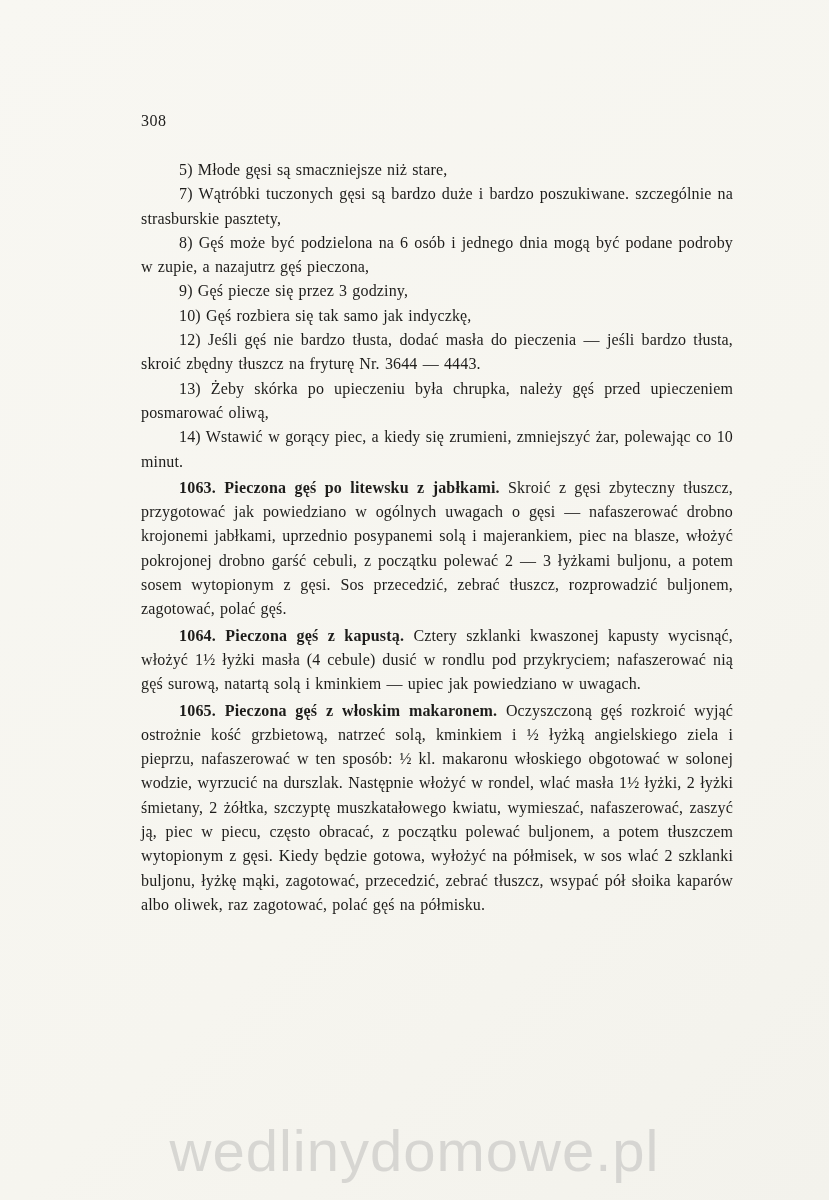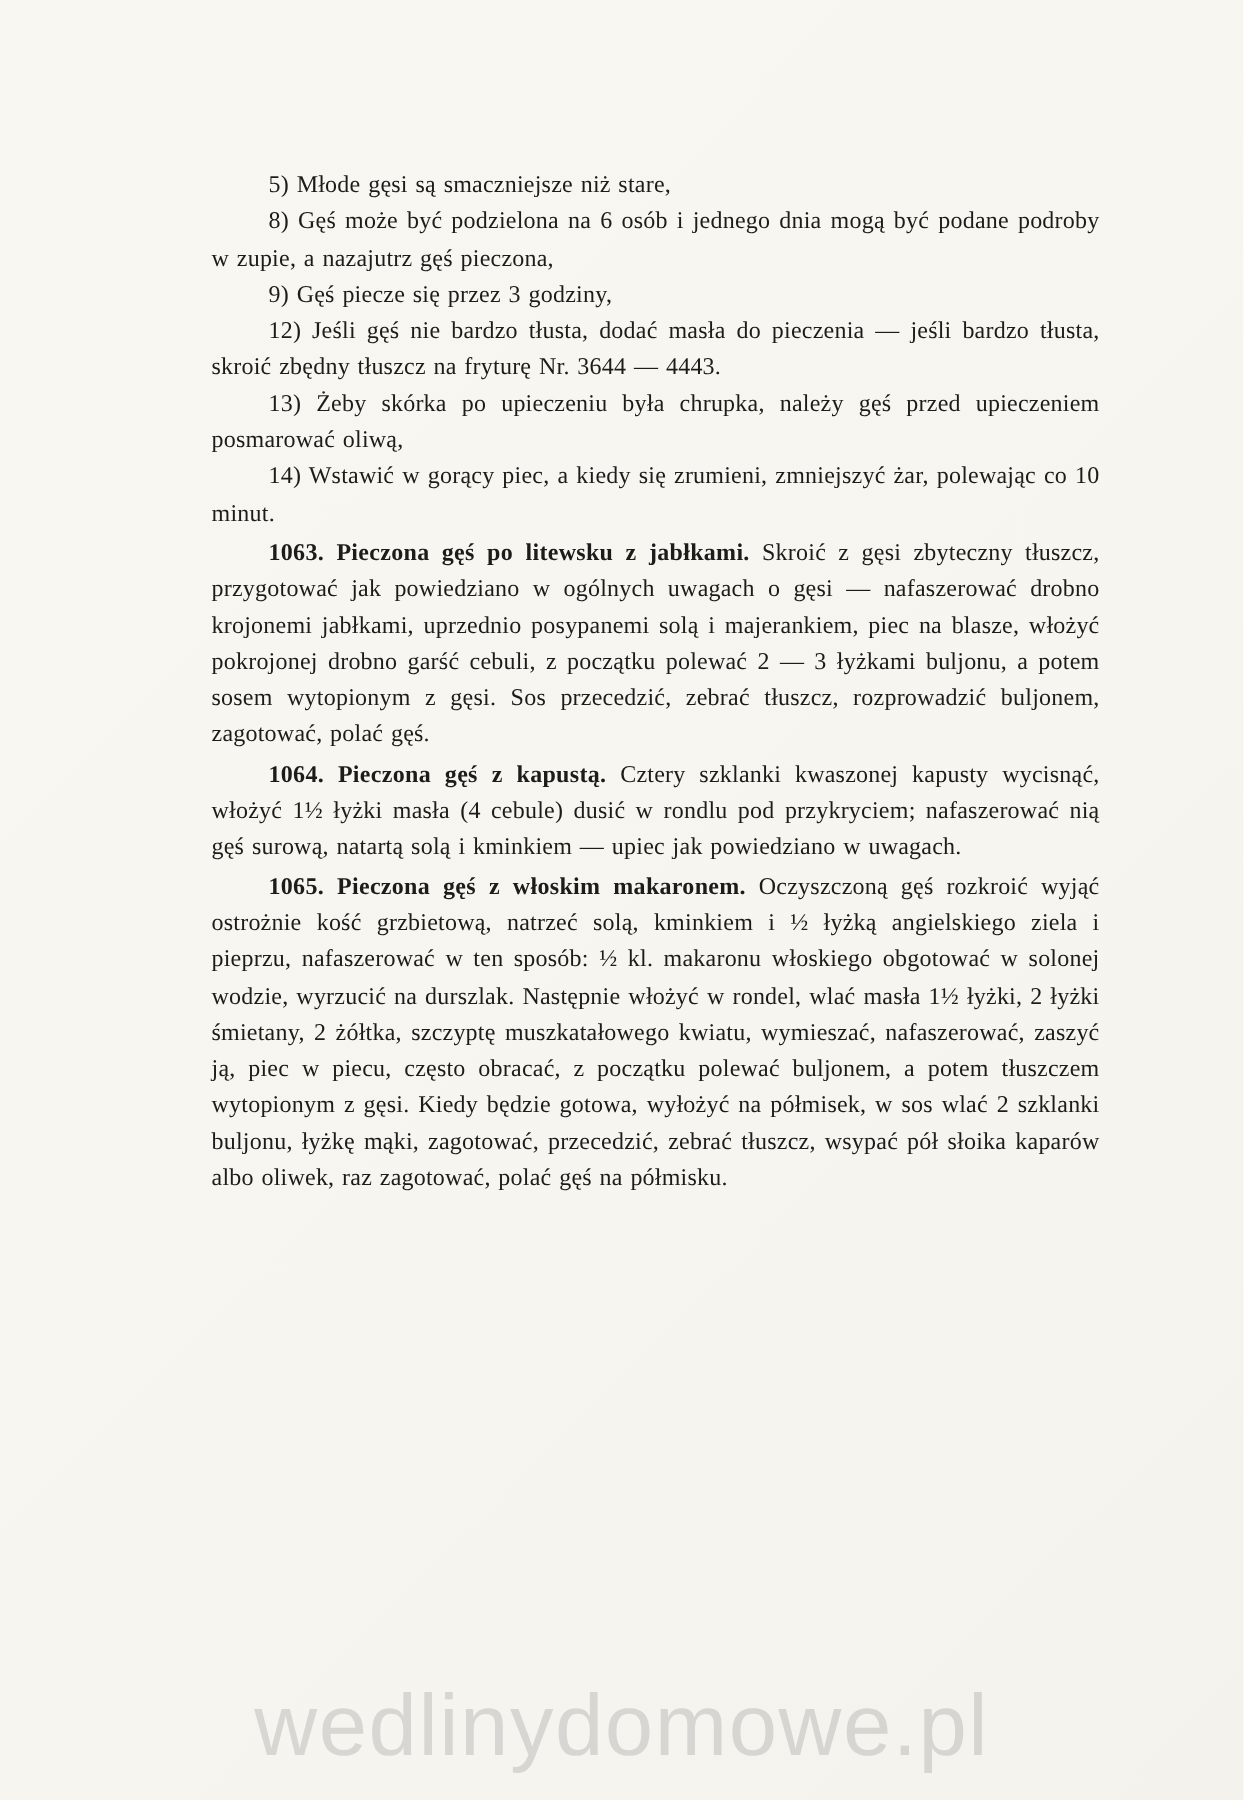--- a/index.html
+++ b/index.html
@@ -52,25 +52,28 @@
     color: rgba(165, 165, 165, 0.38);
     white-space: nowrap;
     user-select: none;
     pointer-events: none;
   }
 </style>
 </head>
 <body>
 
 <div class="page-inner">
+  <div class="page-number">308</div>
 
   <div class="body-text">
     <p>5) Młode gęsi są smaczniejsze niż stare,</p>
+    <p>7) Wątróbki tuczonych gęsi są bardzo duże i bardzo poszukiwane. szczególnie na strasburskie pasztety,</p>
     <p>8) Gęś może być podzielona na 6 osób i jednego dnia mogą być podane podroby w zupie, a nazajutrz gęś pieczona,</p>
     <p>9) Gęś piecze się przez 3 godziny,</p>
+    <p>10) Gęś rozbiera się tak samo jak indyczkę,</p>
     <p>12) Jeśli gęś nie bardzo tłusta, dodać masła do pieczenia — jeśli bardzo tłusta, skroić zbędny tłuszcz na fryturę Nr. 3644 — 4443.</p>
     <p>13) Żeby skórka po upieczeniu była chrupka, należy gęś przed upieczeniem posmarować oliwą,</p>
     <p>14) Wstawić w gorący piec, a kiedy się zrumieni, zmniejszyć żar, polewając co 10 minut.</p>
 
     <p class="recipe"><b>1063. Pieczona gęś po litewsku z jabłkami.</b> <span>Skroić z gęsi zbyteczny tłuszcz, przygotować jak powiedziano w ogólnych uwagach o gęsi — nafaszerować drobno krojonemi jabłkami, uprzednio posypanemi solą i majerankiem, piec na blasze, włożyć pokrojonej drobno garść cebuli, z początku polewać 2 — 3 łyżkami buljonu, a potem sosem wytopionym z gęsi. Sos przecedzić, zebrać tłuszcz, rozprowadzić buljonem, zagotować, polać gęś.</span></p>
 
     <p class="recipe"><b>1064. Pieczona gęś z kapustą.</b> <span>Cztery szklanki kwaszonej kapusty wycisnąć, włożyć 1½ łyżki masła (4 cebule) dusić w rondlu pod przykryciem; nafaszerować nią gęś surową, natartą solą i kminkiem — upiec jak powiedziano w uwagach.</span></p>
 
     <p class="recipe"><b>1065. Pieczona gęś z włoskim makaronem.</b> <span>Oczyszczoną gęś rozkroić wyjąć ostrożnie kość grzbietową, natrzeć solą, kminkiem i ½ łyżką angielskiego ziela i pieprzu, nafaszerować w ten sposób: ½ kl. makaronu włoskiego obgotować w solonej wodzie, wyrzucić na durszlak. Następnie włożyć w rondel, wlać masła 1½ łyżki, 2 łyżki śmietany, 2 żółtka, szczyptę muszkatałowego kwiatu, wymieszać, nafaszerować, zaszyć ją, piec w piecu, często obracać, z początku polewać buljonem, a potem tłuszczem wytopionym z gęsi. Kiedy będzie gotowa, wyłożyć na półmisek, w sos wlać 2 szklanki buljonu, łyżkę mąki, zagotować, przecedzić, zebrać tłuszcz, wsypać pół słoika kaparów albo oliwek, raz zagotować, polać gęś na półmisku.</span></p>
   </div>

